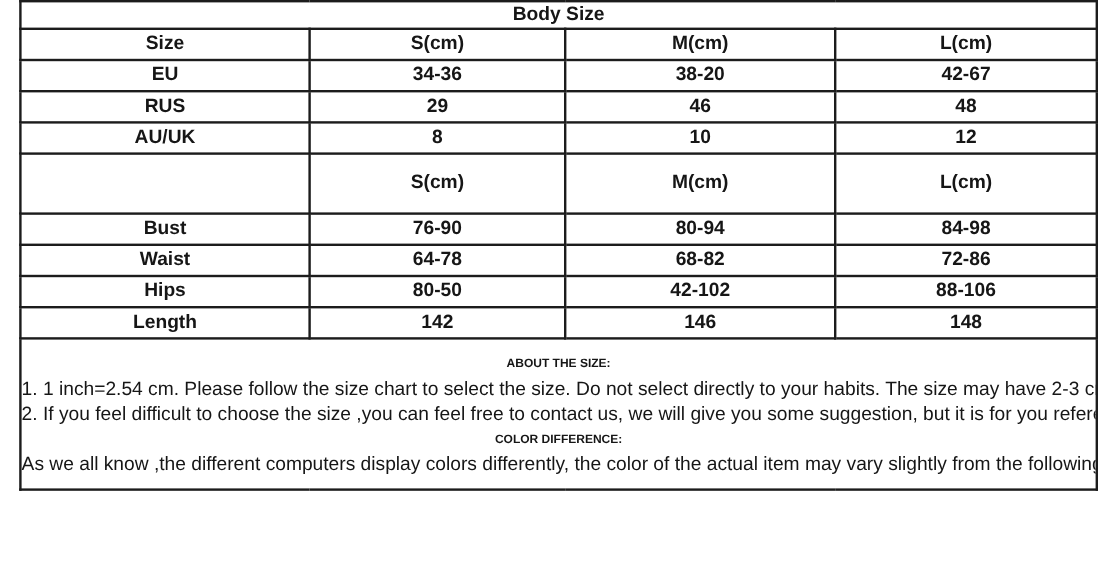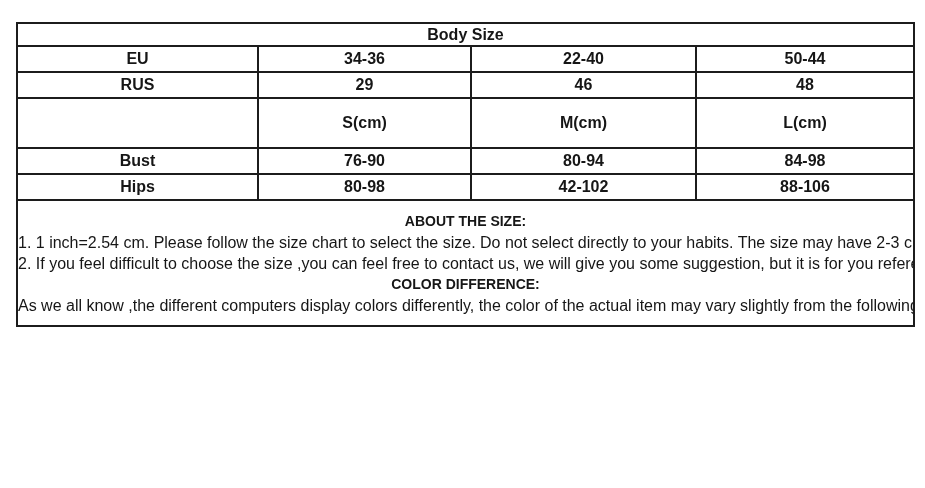--- a/index.html
+++ b/index.html
@@ -12,21 +12,21 @@
     width: 925px;
     height: 488px;
     background: #ffffff;
     font-family: "Liberation Sans", sans-serif;
     color: #161616;
     overflow: hidden;
   }
   table.size-chart {
     position: absolute;
     left: 16px;
-    top: 22px;
+    top: 0;
     width: 897px;
     border-collapse: collapse;
     table-layout: fixed;
   }
   table.size-chart td {
     border: 2px solid #1c1c1c;
     text-align: center;
     vertical-align: middle;
     font-size: 16px;
     padding: 0;
@@ -41,73 +41,97 @@
   tr.r-head2  td { height: 48px; }
   td.notes-cell {
     height: 124px;
     white-space: normal;
     vertical-align: top;
     padding: 3px 2px 0 2px;
     font-size: 15px;
     line-height: 21px;
     text-align: center;
   }
-  .notes-cell .heading { font-weight: bold; font-size: 14px; }
+  .notes-cell .heading { font-weight: bold; font-size: 10px; }
   .notes-cell .note-line { font-weight: normal; }
 </style>
 </head>
 <body>
 
 <div class="sheet">
   <table class="size-chart">
     <colgroup>
       <col style="width:241px">
       <col style="width:213px">
       <col style="width:225px">
       <col style="width:218px">
     </colgroup>
     <tbody>
 
       <tr class="r-title">
         <td colspan="4" class="bold">Body Size</td>
       </tr>
 
+      <tr class="r-head">
+        <td class="bold">Size</td>
+        <td class="bold">S(cm)</td>
+        <td class="bold">M(cm)</td>
+        <td class="bold">L(cm)</td>
+      </tr>
 
       <tr class="r-data">
         <td class="bold">EU</td>
         <td class="val">34-36</td>
-        <td class="val">22-40</td>
-        <td class="val">50-44</td>
+        <td class="val">38-20</td>
+        <td class="val">42-67</td>
       </tr>
       <tr class="r-data">
         <td class="bold">RUS</td>
         <td class="val">29</td>
         <td class="val">46</td>
         <td class="val">48</td>
+      </tr>
+      <tr class="r-data">
+        <td class="bold">AU/UK</td>
+        <td class="val">8</td>
+        <td class="val">10</td>
+        <td class="val">12</td>
       </tr>
 
 
       <tr class="r-head2">
         <td class="bold"></td>
         <td class="bold">S(cm)</td>
         <td class="bold">M(cm)</td>
         <td class="bold">L(cm)</td>
       </tr>
 
       <tr class="r-data">
         <td class="bold">Bust</td>
         <td class="val">76-90</td>
         <td class="val">80-94</td>
         <td class="val">84-98</td>
       </tr>
       <tr class="r-data">
+        <td class="bold">Waist</td>
+        <td class="val">64-78</td>
+        <td class="val">68-82</td>
+        <td class="val">72-86</td>
+      </tr>
+      <tr class="r-data">
         <td class="bold">Hips</td>
-        <td class="val">80-98</td>
+        <td class="val">80-50</td>
         <td class="val">42-102</td>
         <td class="val">88-106</td>
+      </tr>
+      <tr class="r-data">
+        <td class="bold">Length</td>
+        <td class="val">142</td>
+        <td class="val">146</td>
+        <td class="val">148</td>
       </tr>
 
       <tr>
         <td colspan="4" class="notes-cell">
           <div class="heading">ABOUT THE SIZE:</div>
           <div class="note-line">1. 1 inch=2.54 cm. Please follow the size chart to select the size. Do not select directly to your habits. The size may have 2-3 cm differs due to manual measurement.</div>
           <div class="note-line">2. If you feel difficult to choose the size ,you can feel free to contact us, we will give you some suggestion, but it is for you reference only.</div>
           <div class="heading">COLOR DIFFERENCE:</div>
           <div class="note-line">As we all know ,the different computers display colors differently, the color of the actual item may vary slightly from the following images.</div>
         </td>

